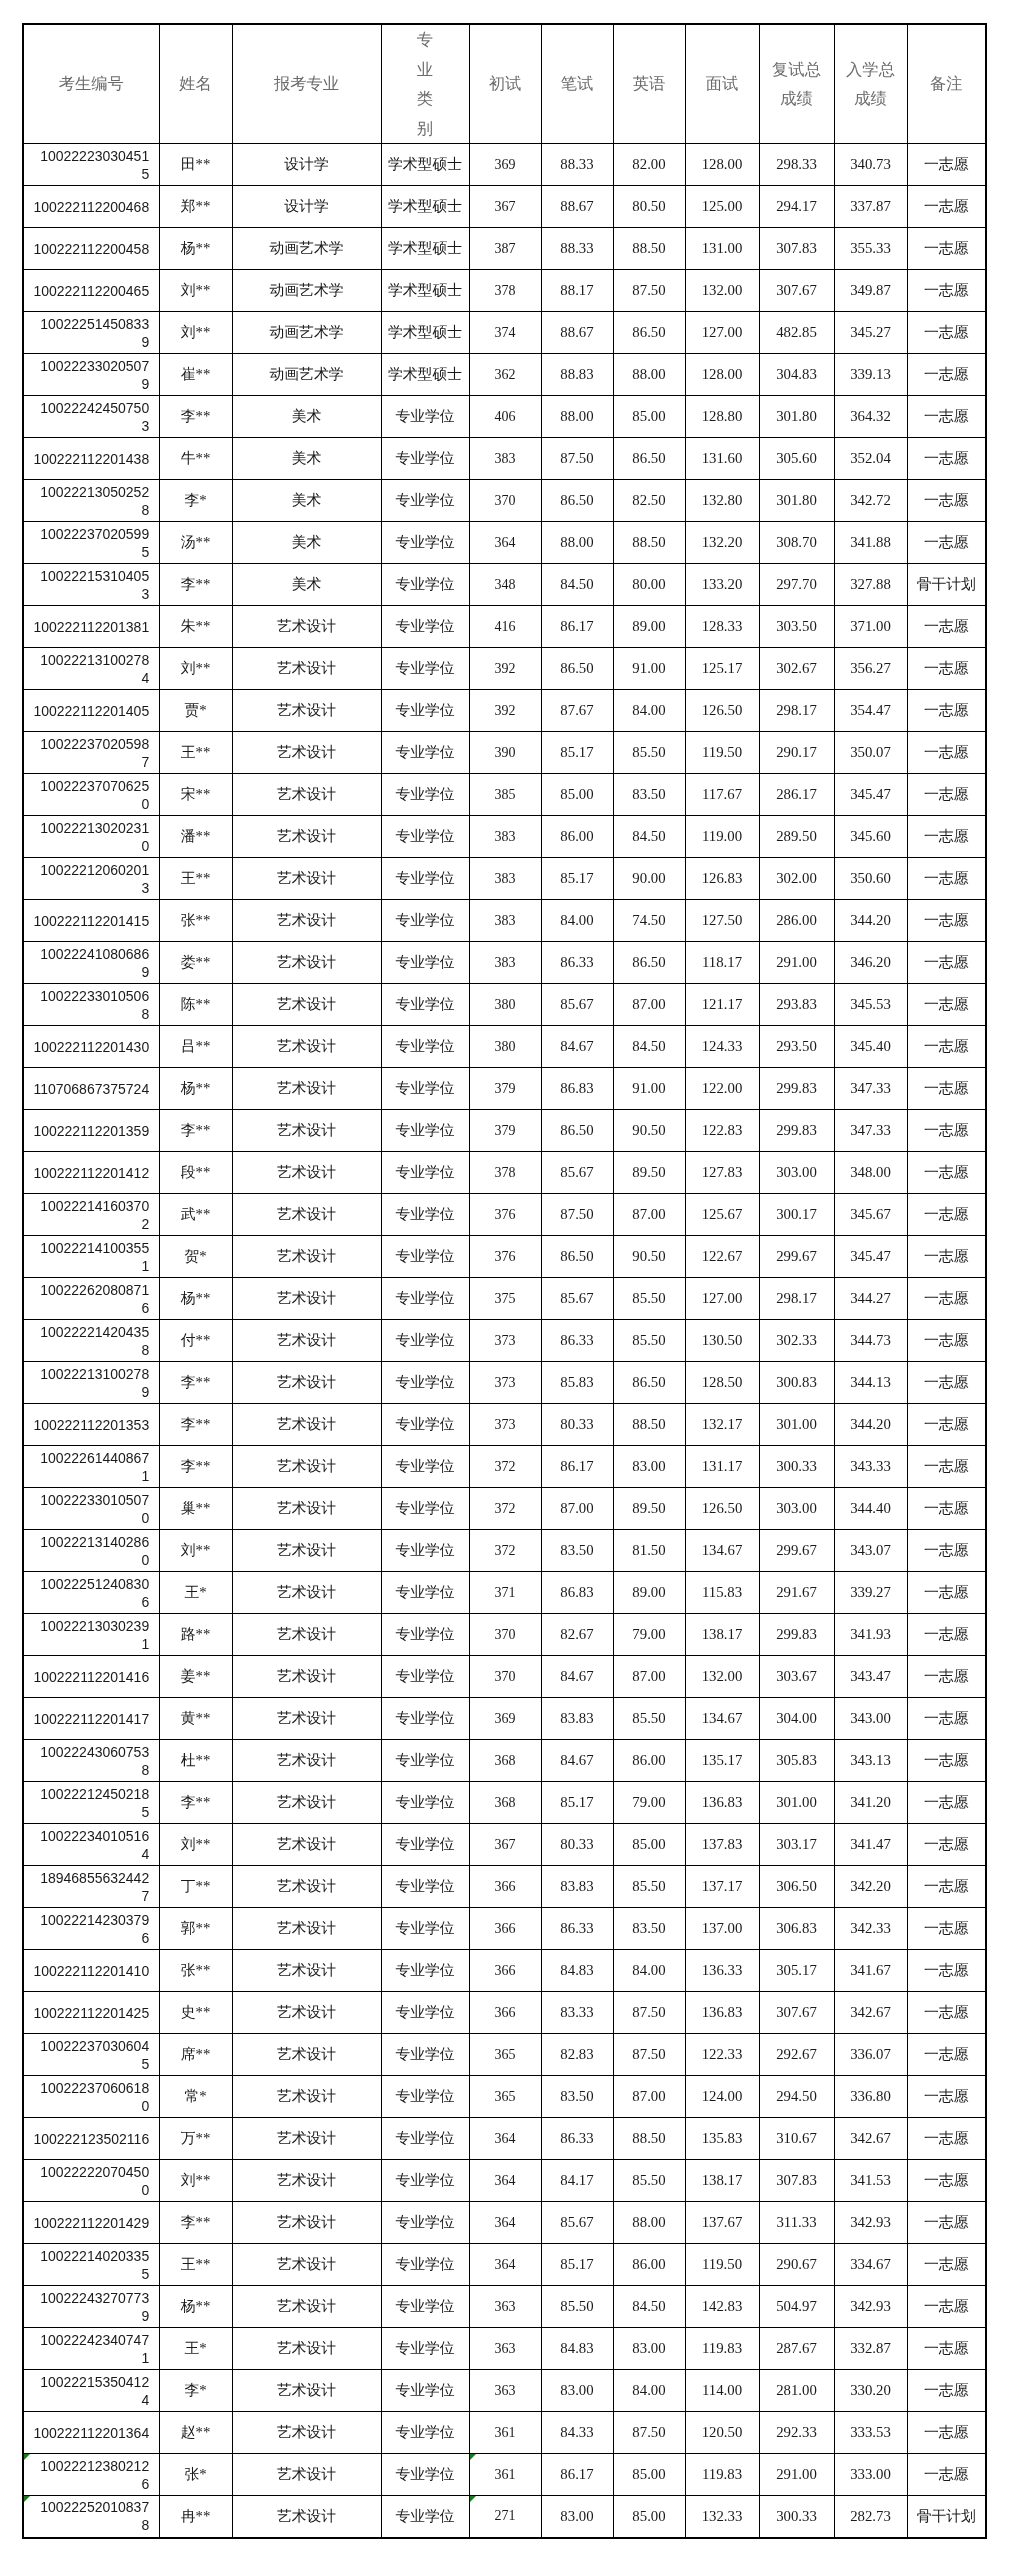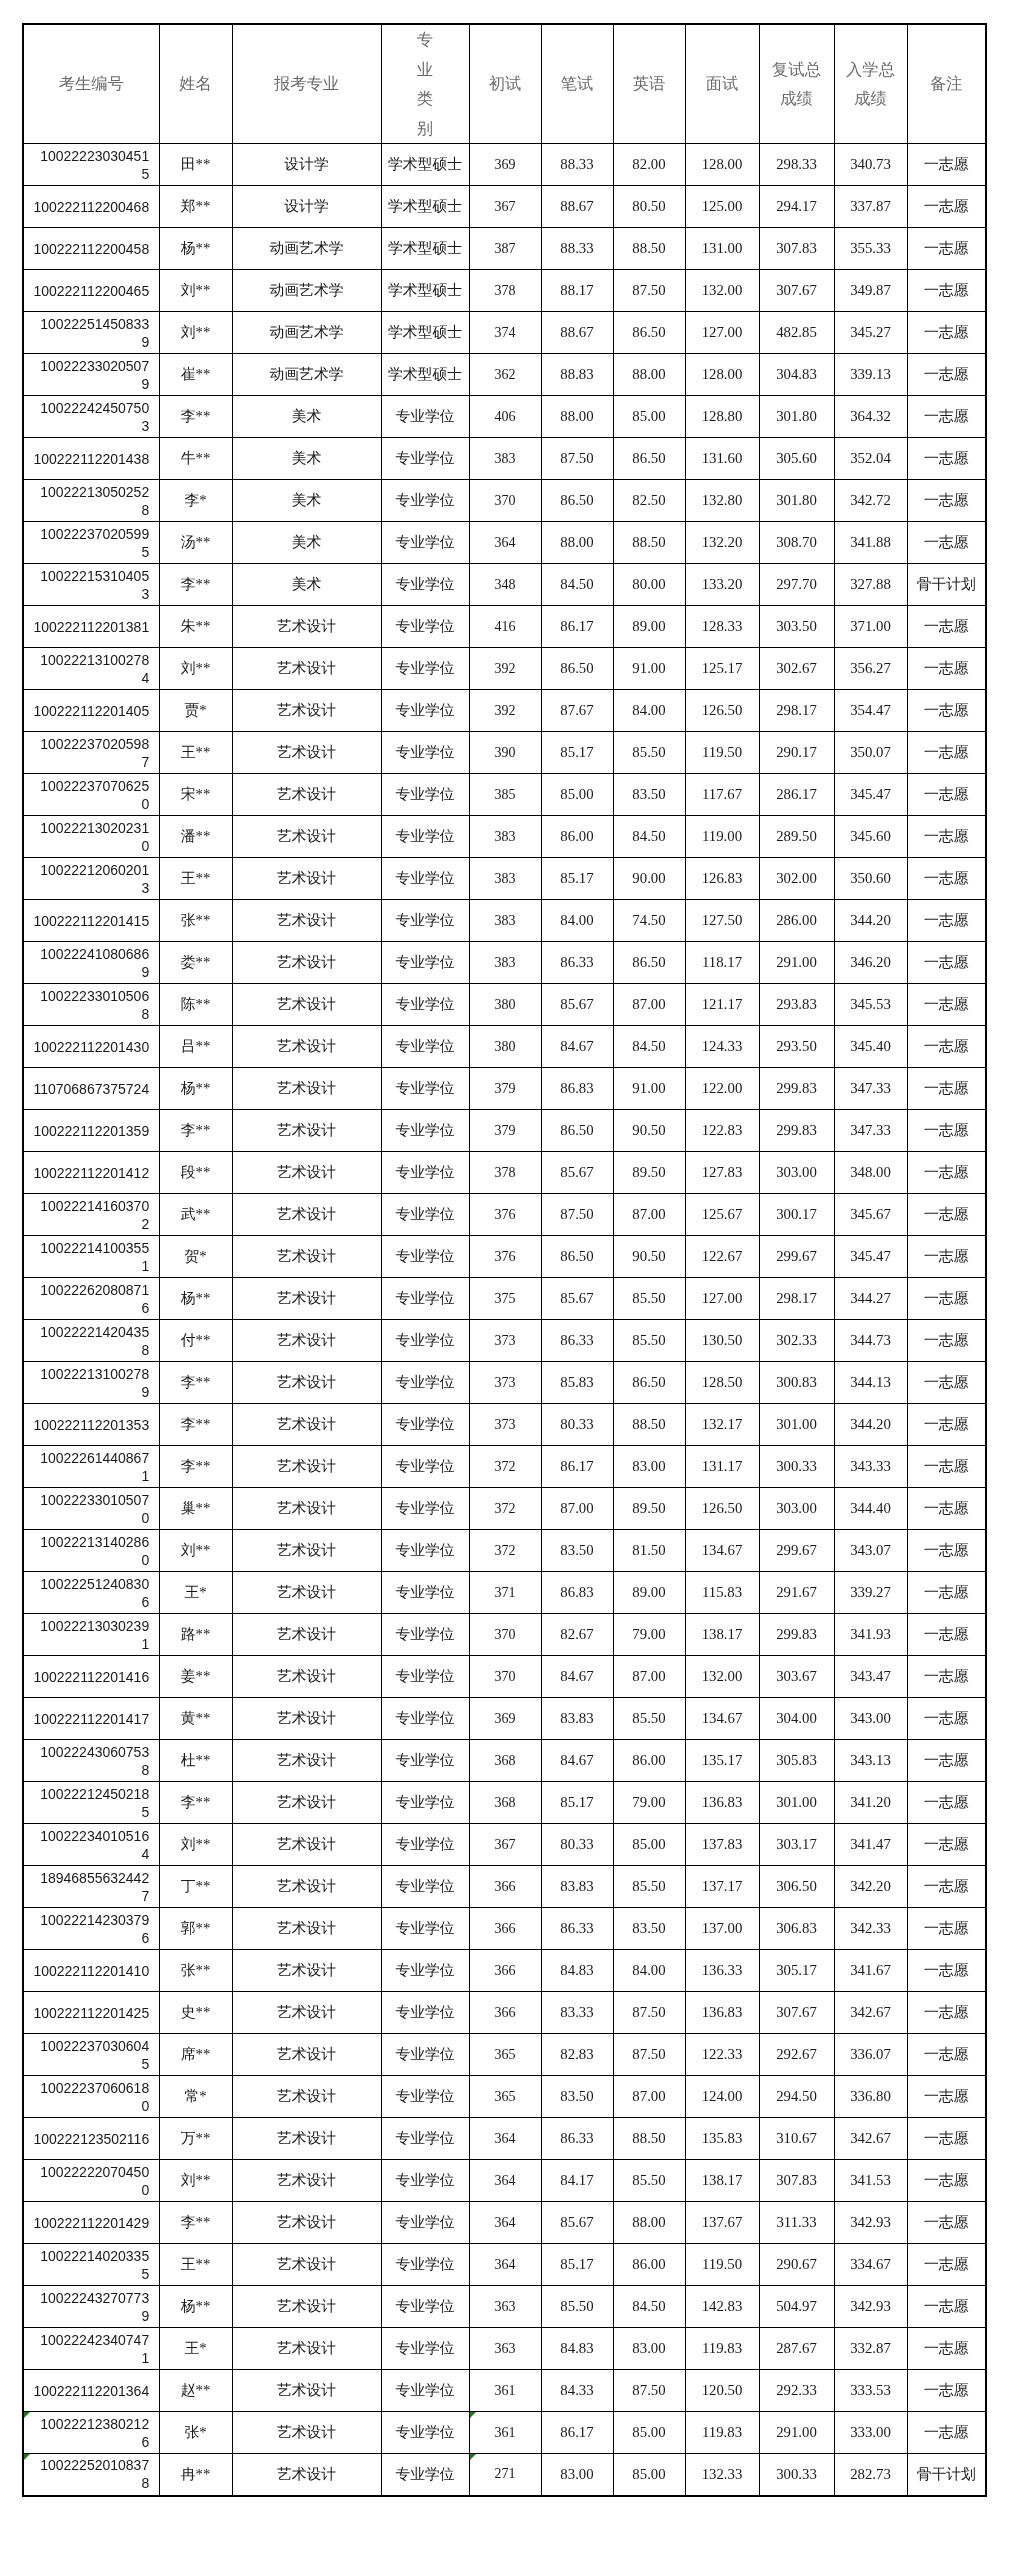--- a/index.html
+++ b/index.html
@@ -741,20 +741,33 @@
           <td class="c3">专业学位</td>
           <td class="c4">363</td>
           <td class="c5">84.83</td>
           <td class="c6">83.00</td>
           <td class="c7">119.83</td>
           <td class="c8">287.67</td>
           <td class="c9">332.87</td>
           <td class="c10">一志愿</td>
         </tr>
         <tr>
+          <td class="c0">100222153504124</td>
+          <td class="c1">李*</td>
+          <td class="c2">艺术设计</td>
+          <td class="c3">专业学位</td>
+          <td class="c4">363</td>
+          <td class="c5">83.00</td>
+          <td class="c6">84.00</td>
+          <td class="c7">114.00</td>
+          <td class="c8">281.00</td>
+          <td class="c9">330.20</td>
+          <td class="c10">一志愿</td>
+        </tr>
+        <tr>
           <td class="c0">100222112201364</td>
           <td class="c1">赵**</td>
           <td class="c2">艺术设计</td>
           <td class="c3">专业学位</td>
           <td class="c4">361</td>
           <td class="c5">84.33</td>
           <td class="c6">87.50</td>
           <td class="c7">120.50</td>
           <td class="c8">292.33</td>
           <td class="c9">333.53</td>

